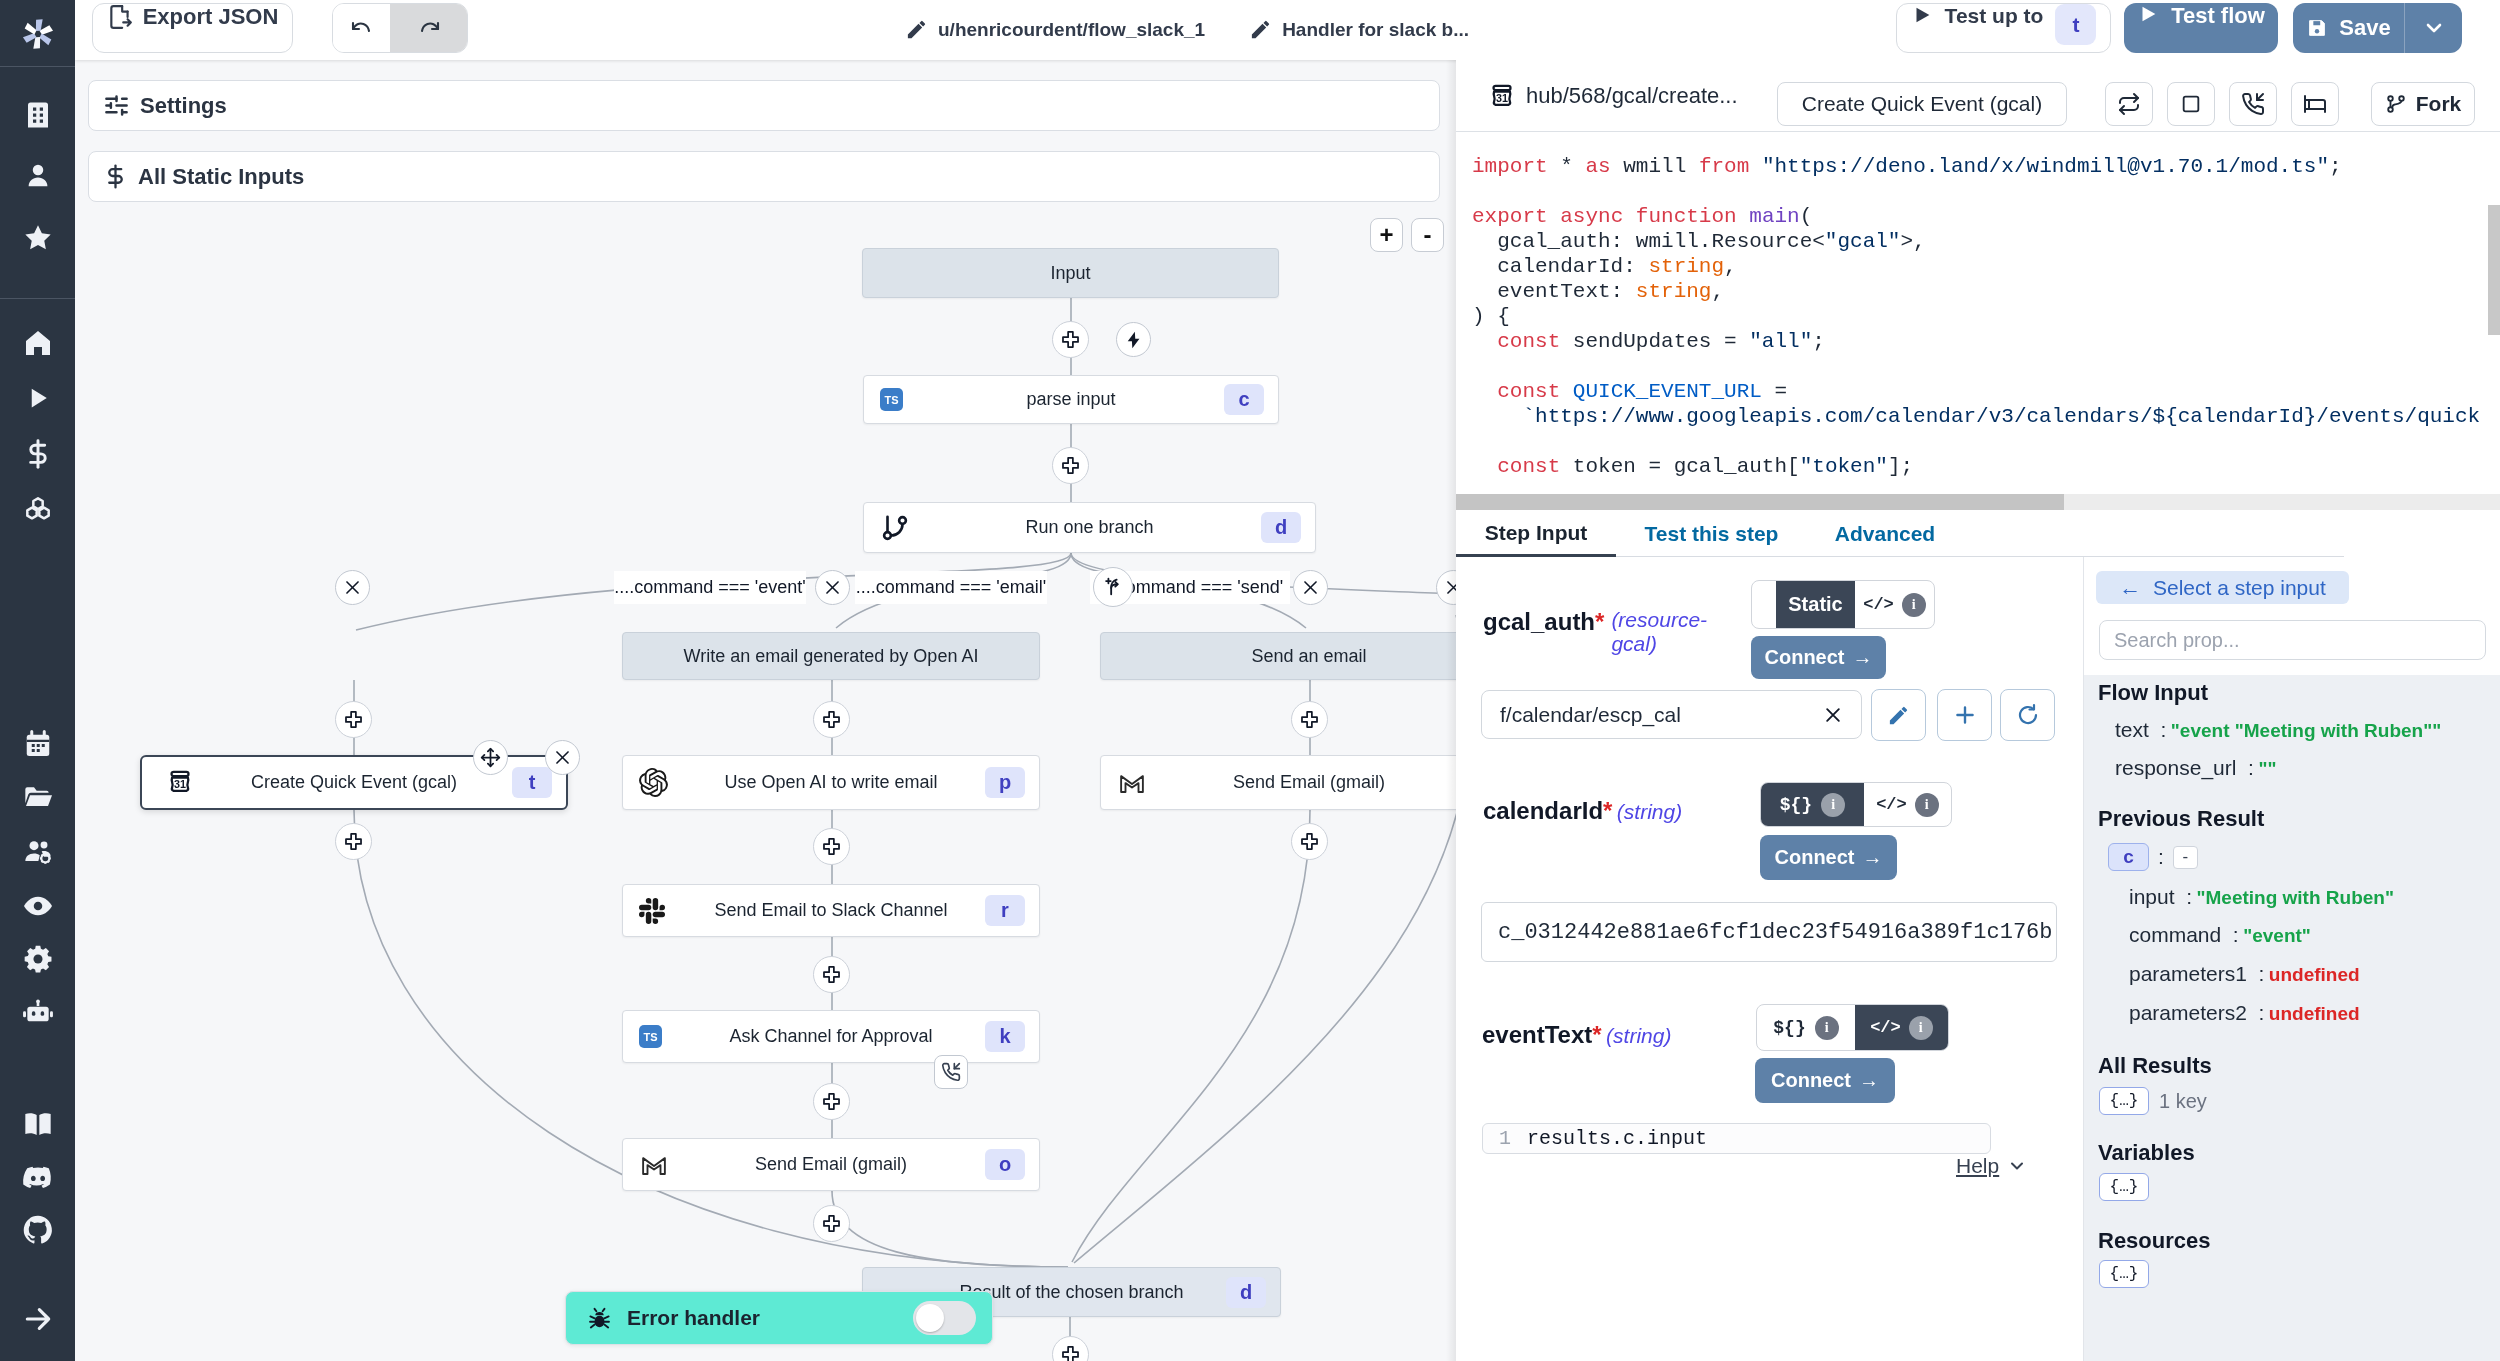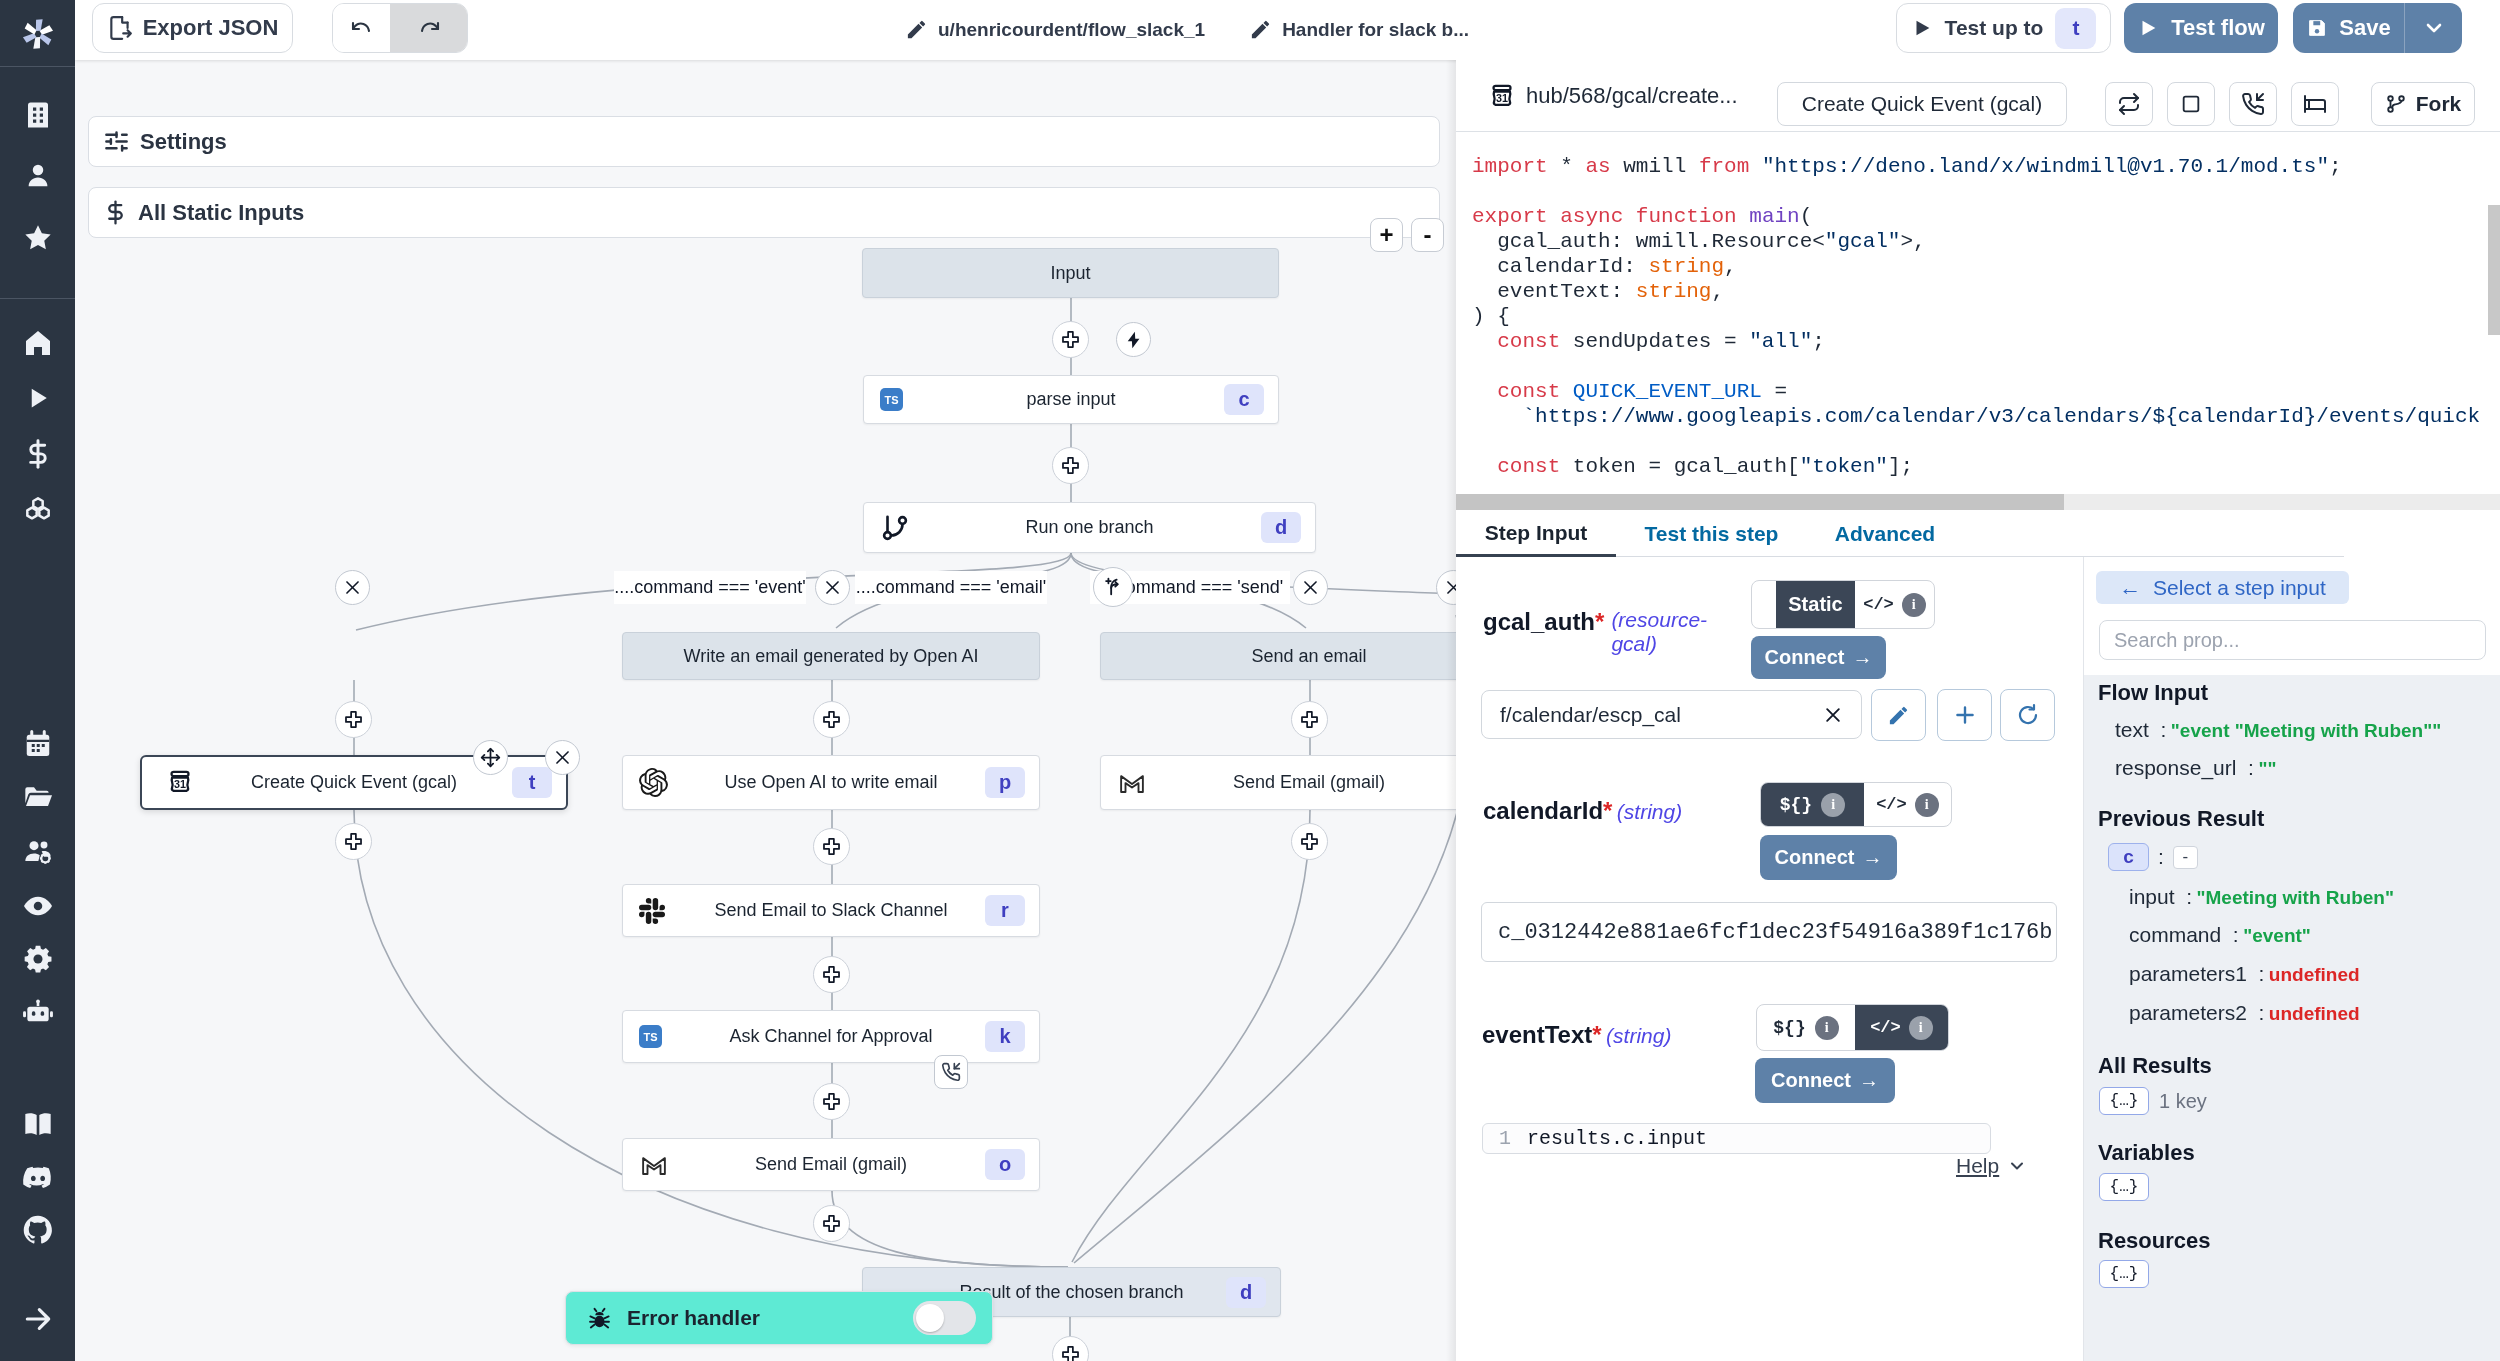--- a/index.html
+++ b/index.html
@@ -9,27 +9,27 @@
 .abs { position:absolute; }
 svg { display:block; }
 
 
 #sidebar { position:absolute; left:0; top:0; width:75px; height:1361px; background:#2b3542; }
 #sidebar .icn { position:absolute; left:0; width:75px; display:flex; justify-content:center; }
 #sidebar .div { position:absolute; left:0; width:75px; height:1px; background:#4b5563; }
 
 
 #topbar { position:absolute; left:75px; top:0; width:2425px; height:60px; background:#fff; box-shadow:0 1px 3px rgba(0,0,0,.12); }
-.tbtn { position:absolute; display:flex; align-items:center; justify-content:center; gap:10px; background:#fff; border:1px solid #d8dce1; border-radius:12px; font-weight:700; font-size:22px; color:#323b4b; }
+.tbtn { position:absolute; display:flex; justify-content:center; gap:10px; background:#fff; border:1px solid #d8dce1; border-radius:12px; font-weight:700; font-size:22px; color:#323b4b; }
 .bluebtn { background:#5e81a8; color:#fff; border:none; }
 
 
 #canvas { position:absolute; left:75px; top:60px; width:1381px; height:1301px; background:#f6f7f9; overflow:hidden; }
 #canvas::after { content:""; position:absolute; right:0; top:0; width:10px; height:100%; background:linear-gradient(to right, rgba(0,0,0,0), rgba(0,0,0,.07)); }
-.bar { position:absolute; left:13px; width:1352px; height:51px; background:#fff; border:1px solid #dadee4; border-radius:8px; display:flex; align-items:center; gap:10px; padding-left:14px; font-weight:700; font-size:22px; color:#2b3442;margin-top:36px; }
+.bar { position:absolute; left:13px; width:1352px; height:51px; background:#fff; border:1px solid #dadee4; border-radius:8px; display:flex; align-items:center; gap:10px; padding-left:14px; font-weight:700; font-size:22px; color:#2b3442; }
 .node { position:absolute; background:#fff; border:1px solid #d7dbe1; border-radius:4px; box-shadow:0 1px 2px rgba(0,0,0,.05); display:flex; align-items:center; font-size:18px; color:#1b2430; }
 .gnode { background:#dce3ea; border:1px solid #c9d1da; justify-content:center; font-size:18px; }
 .node .ttl { position:absolute; left:0; right:0; text-align:center; }
 .node .lic { position:absolute; left:16px; display:flex; align-items:center; }
 .nbadge { position:absolute; right:14px; width:40px; height:31px; background:#dfe4fb; border-radius:6px; color:#3f3fc0; font-weight:700; font-size:20px; display:flex; align-items:center; justify-content:center; }
 .plus { position:absolute; width:37px; height:37px; background:#fff; border:1px solid #ccd1d9; border-radius:50%; display:flex; align-items:center; justify-content:center; }
 .xcirc { position:absolute; width:35px; height:35px; background:#fff; border:1px solid #c2c8d1; border-radius:50%; display:flex; align-items:center; justify-content:center; }
 .blabel { position:absolute; height:33px; background:#fff; display:flex; align-items:center; justify-content:center; font-size:18px; color:#111827; white-space:nowrap; }
 .zoombtn { position:absolute; width:33px; height:34px; background:#fff; border:1px solid #c7ccd4; border-radius:8px; font-size:24px; font-weight:700; color:#111; display:flex; align-items:center; justify-content:center; }
 

